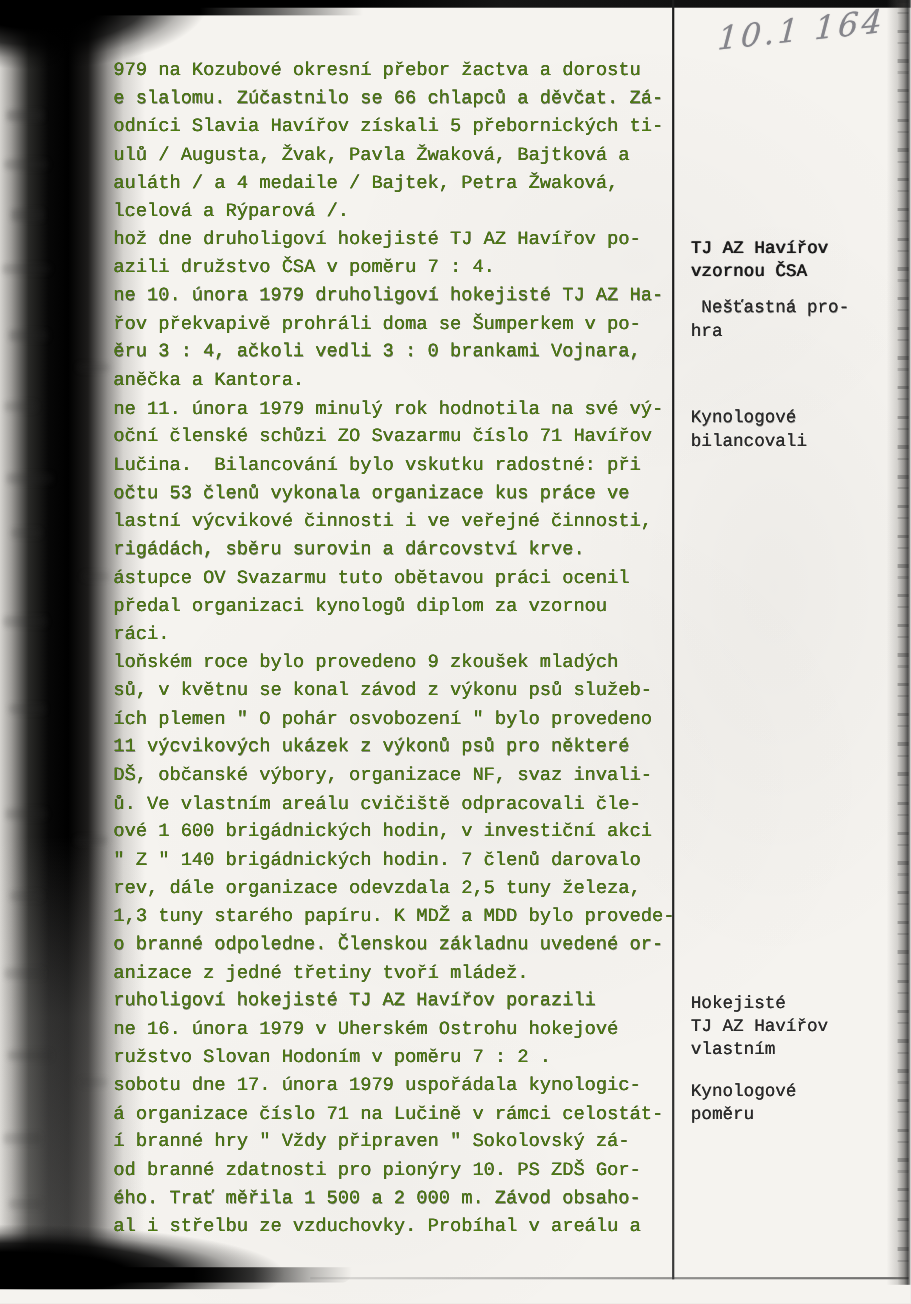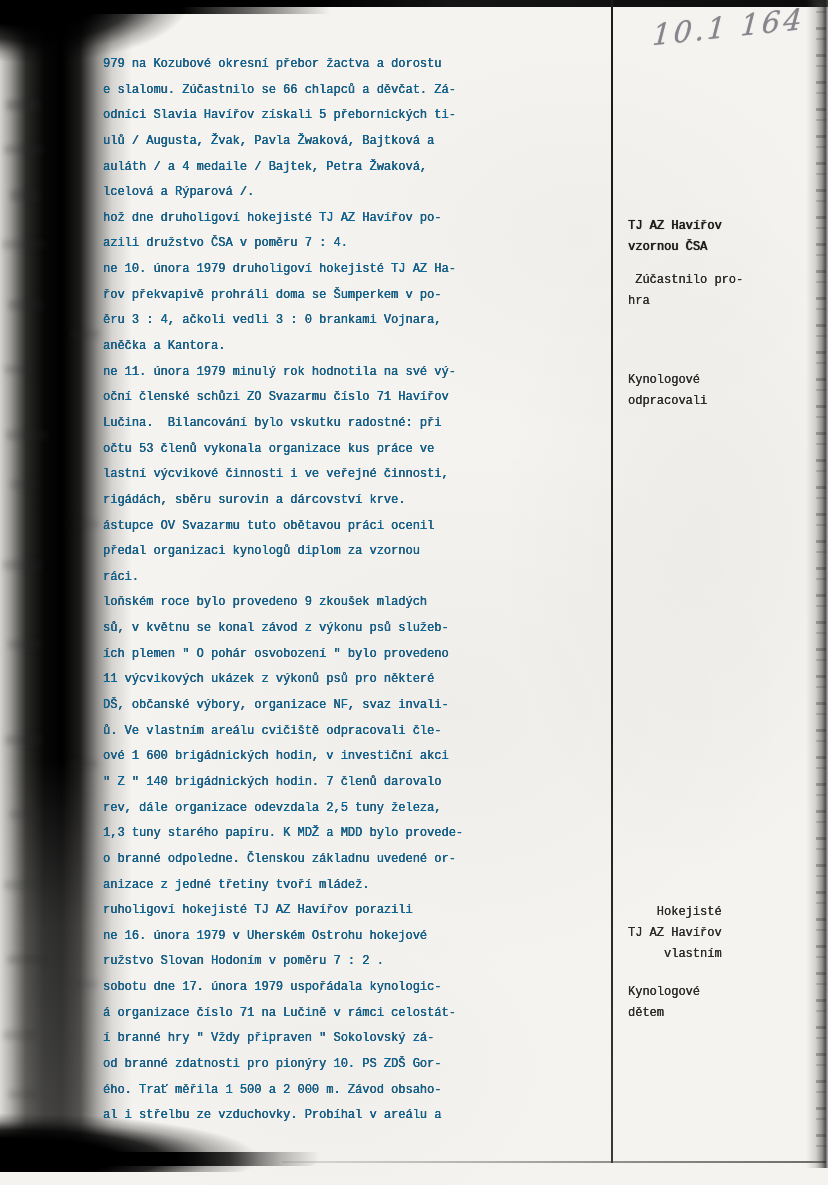--- a/index.html
+++ b/index.html
@@ -77,30 +77,30 @@
     background:linear-gradient(90deg, transparent 0, rgba(110,108,105,0.25) 45%, rgba(70,68,66,0.55) 72%, rgba(40,40,40,0.8) 88%, rgba(130,128,125,0.5) 100%);
   }
   .right-edge-specks{
     position:absolute;right:2px;top:0;width:10px;height:1160px;
     background:repeating-linear-gradient(180deg, rgba(30,30,30,0.5) 0 3px, transparent 3px 11px, rgba(30,30,30,0.3) 11px 13px, transparent 13px 27px);
     filter:blur(0.6px);opacity:0.55;
   }
   
   .body-text{
     position:absolute;left:103px;top:52px;width:515px;
-    font-size:12px;line-height:25.65px;color:#0369a1;
+    font-size:17px;line-height:25.65px;color:#4d7c0f;
     white-space:pre;letter-spacing:0px;
     text-shadow:0 0 0.5px rgba(36,36,36,0.9), 0.35px 0.25px 0.5px rgba(36,36,36,0.5);
   }
   .body-text .line{height:25.65px;}
   
   .margin-notes{position:absolute;left:628px;top:0;width:185px;}
   .margin-note{
     position:absolute;left:0;
-    font-size:12px;line-height:21px;color:#2a2a2a;white-space:pre;
+    font-size:16px;line-height:21px;color:#2a2a2a;white-space:pre;
     text-shadow:0 0 0.5px rgba(40,40,40,0.85), 0.3px 0.2px 0.5px rgba(40,40,40,0.45);
   }
   .margin-note.bold{
     color:#1b1b1b;
     text-shadow:0 0 0.8px #1b1b1b, 0.6px 0.3px 0.6px rgba(20,20,20,0.7);
   }
   
   .handwritten{
     position:absolute;left:652px;top:10px;
     font-family:"DejaVu Serif","Liberation Serif",serif;
@@ -150,18 +150,18 @@
   <div class="hrule-bottom"></div>
   <div class="right-edge"></div>
   <div class="right-edge-specks"></div>
 
   <div class="handwritten">10.1 164</div>
 
   <div class="body-text" id="bodyText"><div class="line">979 na Kozubové okresní přebor žactva a dorostu</div><div class="line">e slalomu. Zúčastnilo se 66 chlapců a děvčat. Zá-</div><div class="line">odníci Slavia Havířov získali 5 přebornických ti-</div><div class="line">ulů / Augusta, Žvak, Pavla Žwaková, Bajtková a</div><div class="line">auláth / a 4 medaile / Bajtek, Petra Žwaková,</div><div class="line">lcelová a Rýparová /.</div><div class="line">hož dne druholigoví hokejisté TJ AZ Havířov po-</div><div class="line">azili družstvo ČSA v poměru 7 : 4.</div><div class="line">ne 10. února 1979 druholigoví hokejisté TJ AZ Ha-</div><div class="line">řov překvapivě prohráli doma se Šumperkem v po-</div><div class="line">ěru 3 : 4, ačkoli vedli 3 : 0 brankami Vojnara,</div><div class="line">aněčka a Kantora.</div><div class="line">ne 11. února 1979 minulý rok hodnotila na své vý-</div><div class="line">oční členské schůzi ZO Svazarmu číslo 71 Havířov</div><div class="line">Lučina.  Bilancování bylo vskutku radostné: při</div><div class="line">očtu 53 členů vykonala organizace kus práce ve</div><div class="line">lastní výcvikové činnosti i ve veřejné činnosti,</div><div class="line">rigádách, sběru surovin a dárcovství krve.</div><div class="line">ástupce OV Svazarmu tuto obětavou práci ocenil</div><div class="line">předal organizaci kynologů diplom za vzornou</div><div class="line">ráci.</div><div class="line">loňském roce bylo provedeno 9 zkoušek mladých</div><div class="line">sů, v květnu se konal závod z výkonu psů služeb-</div><div class="line">ích plemen " O pohár osvobození " bylo provedeno</div><div class="line">11 výcvikových ukázek z výkonů psů pro některé</div><div class="line">DŠ, občanské výbory, organizace NF, svaz invali-</div><div class="line">ů. Ve vlastním areálu cvičiště odpracovali čle-</div><div class="line">ové 1 600 brigádnických hodin, v investiční akci</div><div class="line">" Z " 140 brigádnických hodin. 7 členů darovalo</div><div class="line">rev, dále organizace odevzdala 2,5 tuny železa,</div><div class="line">1,3 tuny starého papíru. K MDŽ a MDD bylo provede-</div><div class="line">o branné odpoledne. Členskou základnu uvedené or-</div><div class="line">anizace z jedné třetiny tvoří mládež.</div><div class="line">ruholigoví hokejisté TJ AZ Havířov porazili</div><div class="line">ne 16. února 1979 v Uherském Ostrohu hokejové</div><div class="line">ružstvo Slovan Hodoním v poměru 7 : 2 .</div><div class="line">sobotu dne 17. února 1979 uspořádala kynologic-</div><div class="line">á organizace číslo 71 na Lučině v rámci celostát-</div><div class="line">í branné hry " Vždy připraven " Sokolovský zá-</div><div class="line">od branné zdatnosti pro pionýry 10. PS ZDŠ Gor-</div><div class="line">ého. Trať měřila 1 500 a 2 000 m. Závod obsaho-</div><div class="line">al i střelbu ze vzduchovky. Probíhal v areálu a</div></div>
 
   <div class="margin-notes" id="marginNotes">
       <div class="margin-note bold" style="top: 216px;"><div>TJ AZ Havířov</div><div>vzornou ČSA</div></div>
-      <div class="margin-note" style="top: 270px;"><div> Zúčastnilo pro-</div><div>hra</div></div>
-      <div class="margin-note" style="top: 370px;"><div>Kynologové</div><div>odpracovali</div></div>
-      <div class="margin-note" style="top: 902px; text-align: right;"><div>Hokejisté</div><div>TJ AZ Havířov</div><div>vlastním</div></div>
-      <div class="margin-note" style="top: 982px;"><div>Kynologové</div><div>dětem</div></div>
+      <div class="margin-note" style="top: 270px;"><div> Nešťastná pro-</div><div>hra</div></div>
+      <div class="margin-note" style="top: 370px;"><div>Kynologové</div><div>bilancovali</div></div>
+      <div class="margin-note" style="top: 902px;"><div>Hokejisté</div><div>TJ AZ Havířov</div><div>vlastním</div></div>
+      <div class="margin-note" style="top: 982px;"><div>Kynologové</div><div>poměru</div></div>
     </div>
 </div>
 
 </body></html>

